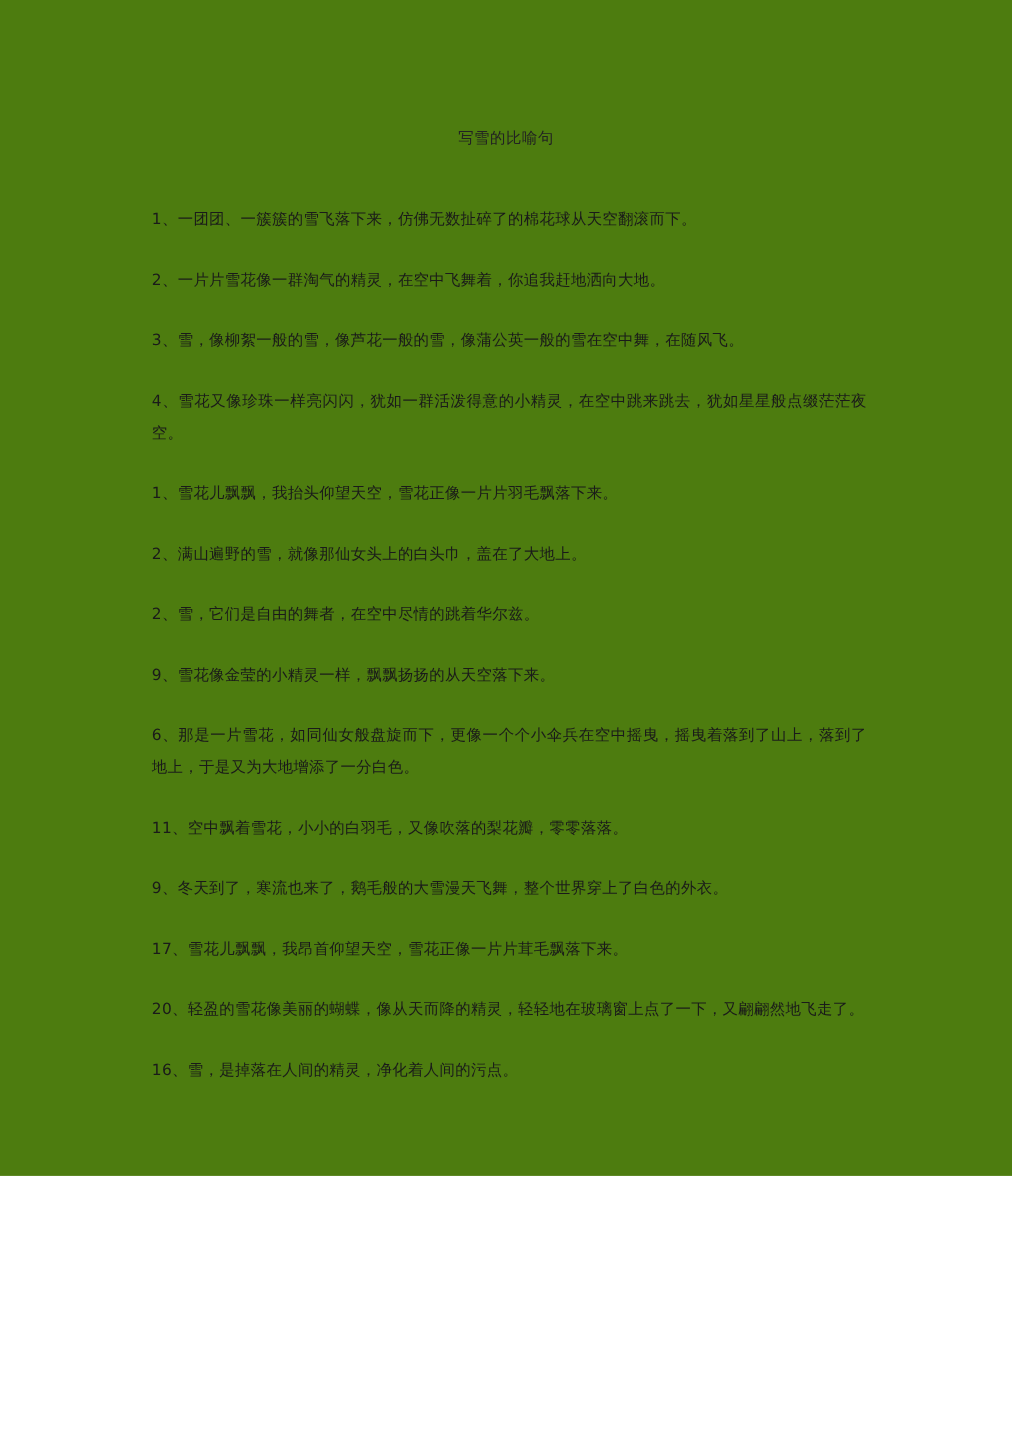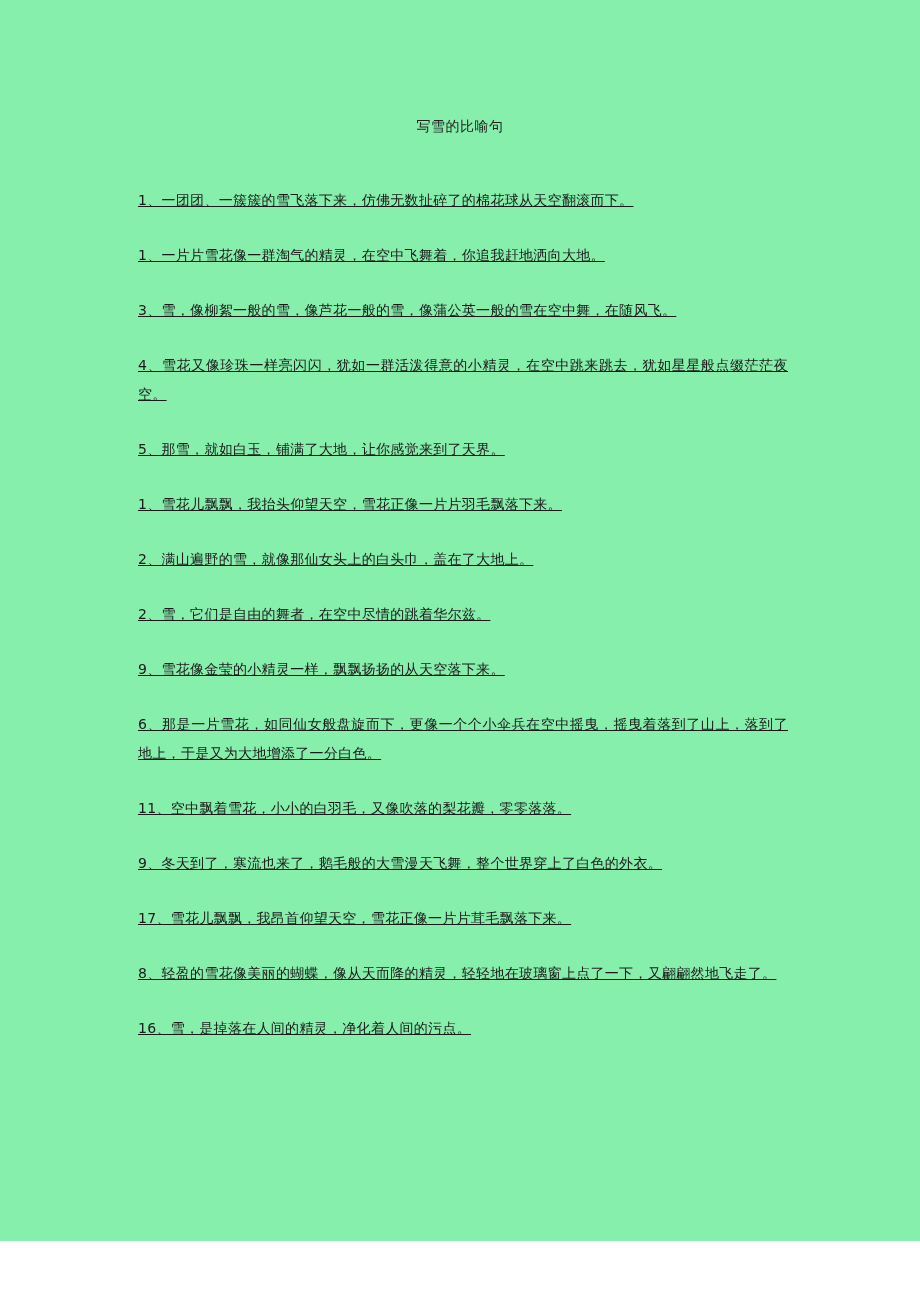--- a/index.html
+++ b/index.html
@@ -13,66 +13,64 @@
       position: relative;
       overflow: hidden;
       font-family: "DejaVu Sans", "Liberation Sans", sans-serif;
       color: #1a1a1a;
     }
     .page {
       position: absolute;
       left: 0;
       top: 0;
       width: 920px;
-      height: 1241px;
-      background: #86efac;
+      height: 1069px;
+      background: #4d7c0f;
     }
     .title {
       position: absolute;
       top: 116px;
       left: 0;
       width: 920px;
       text-align: center;
       font-size: 14px;
       line-height: 20px;
       letter-spacing: 0.5px;
       color: #222;
     }
     .content {
       position: absolute;
       left: 138px;
       top: 186px;
       width: 650px;
-      text-decoration: underline;
     }
     .item {
       font-size: 14px;
       line-height: 29px;
       margin: 0 0 26px 0;
       color: #1a1a1a;
       letter-spacing: 0.3px;
       text-align: justify;
     }
   </style>
 </head>
 <body>
 
 <div class="page">
   <div class="title">写雪的比喻句</div>
 
   <div class="content">
     <p class="item">1、一团团、一簇簇的雪飞落下来，仿佛无数扯碎了的棉花球从天空翻滚而下。</p>
-    <p class="item">1、一片片雪花像一群淘气的精灵，在空中飞舞着，你追我赶地洒向大地。</p>
+    <p class="item">2、一片片雪花像一群淘气的精灵，在空中飞舞着，你追我赶地洒向大地。</p>
     <p class="item">3、雪，像柳絮一般的雪，像芦花一般的雪，像蒲公英一般的雪在空中舞，在随风飞。</p>
     <p class="item">4、雪花又像珍珠一样亮闪闪，犹如一群活泼得意的小精灵，在空中跳来跳去，犹如星星般点缀茫茫夜空。</p>
-    <p class="item">5、那雪，就如白玉，铺满了大地，让你感觉来到了天界。</p>
     <p class="item">1、雪花儿飘飘，我抬头仰望天空，雪花正像一片片羽毛飘落下来。</p>
     <p class="item">2、满山遍野的雪，就像那仙女头上的白头巾，盖在了大地上。</p>
     <p class="item">2、雪，它们是自由的舞者，在空中尽情的跳着华尔兹。</p>
     <p class="item">9、雪花像金莹的小精灵一样，飘飘扬扬的从天空落下来。</p>
     <p class="item">6、那是一片雪花，如同仙女般盘旋而下，更像一个个小伞兵在空中摇曳，摇曳着落到了山上，落到了地上，于是又为大地增添了一分白色。</p>
     <p class="item">11、空中飘着雪花，小小的白羽毛，又像吹落的梨花瓣，零零落落。</p>
     <p class="item">9、冬天到了，寒流也来了，鹅毛般的大雪漫天飞舞，整个世界穿上了白色的外衣。</p>
     <p class="item">17、雪花儿飘飘，我昂首仰望天空，雪花正像一片片茸毛飘落下来。</p>
-    <p class="item">8、轻盈的雪花像美丽的蝴蝶，像从天而降的精灵，轻轻地在玻璃窗上点了一下，又翩翩然地飞走了。</p>
+    <p class="item">20、轻盈的雪花像美丽的蝴蝶，像从天而降的精灵，轻轻地在玻璃窗上点了一下，又翩翩然地飞走了。</p>
     <p class="item">16、雪，是掉落在人间的精灵，净化着人间的污点。</p>
   </div>
 </div>
 
 </body></html>

